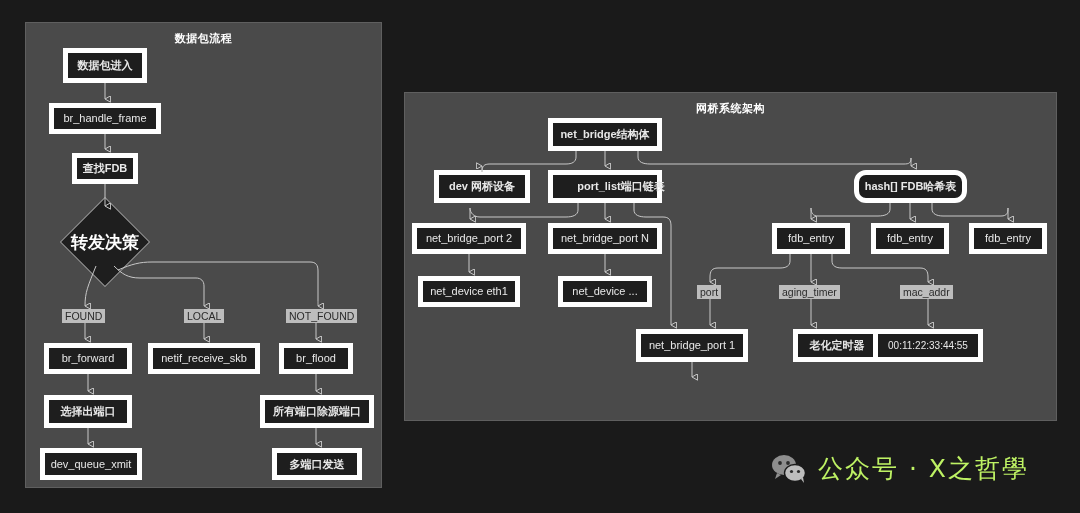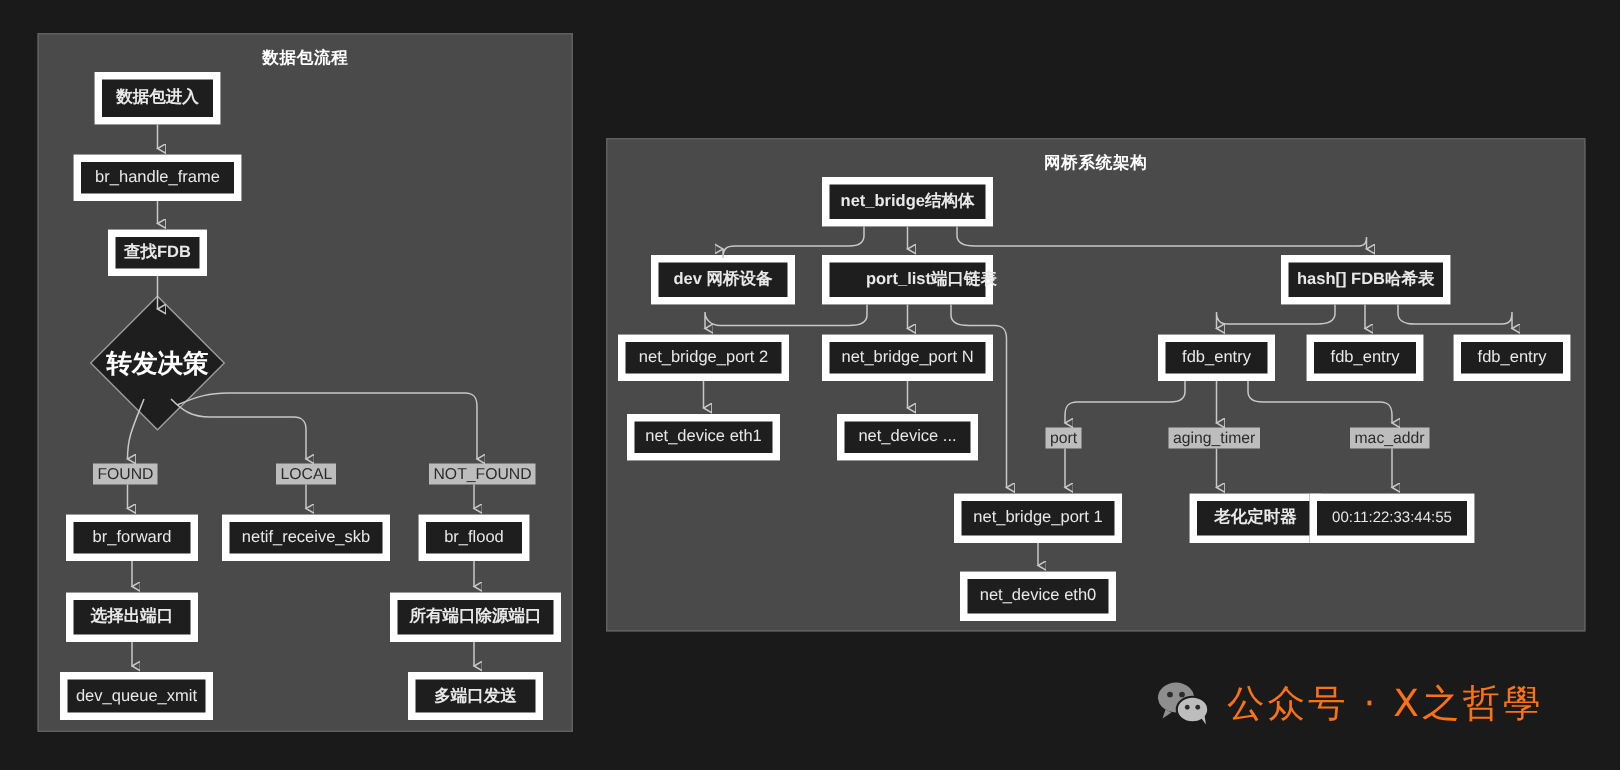--- a/index.html
+++ b/index.html
@@ -101,21 +101,21 @@
   .watermark {
     position: absolute;
     display: flex;
     align-items: center;
     gap: 10px;
     color: #8e8e8e;
   }
   .wm-text {
     font-size: 25px;
     letter-spacing: 2px;
-    color: #f97316;
+    color: #bef264;
     font-family: "DejaVu Sans", "Liberation Sans", sans-serif;
   }
   .wm-icon { width: 38px; height: 30px; position: relative; }
 </style>
 </head>
 <body>
 
 <div id="root">
 
   <div class="panel" style="left:25px; top:22px; width:357px; height:466px;">
@@ -154,21 +154,21 @@
   <div class="panel" style="left:404px; top:92px; width:653px; height:329px;">
     <div class="panel-title" style="top:8px;">网桥系统架构</div>
   </div>
 
   <div class="node cjk" style="left:548px; top:118px; width:114px; height:33px;">net_bridge结构体</div>
 
   <div class="node cjk" style="left:434px; top:170px; width:96px; height:33px;">dev 网桥设备</div>
 
   <div class="node cjk" style="left:548px; top:170px; width:114px; height:33px;padding-left:32px;">port_list端口链表</div>
 
-  <div class="node cjk" style="left:854px; top:170px; width:113px; height:33px;">hash[] FDB哈希表</div>
+  <div class="node cjk" style="left:854px; top:170px; width:113px; height:33px;border-radius:12px;">hash[] FDB哈希表</div>
 
   <div class="node" style="left:412px; top:223px; width:114px; height:31px;">net_bridge_port 2</div>
 
   <div class="node" style="left:548px; top:223px; width:114px; height:31px;">net_bridge_port N</div>
 
   <div class="node" style="left:772px; top:223px; width:78px; height:31px;">fdb_entry</div>
 
   <div class="node" style="left:871px; top:223px; width:78px; height:31px;">fdb_entry</div>
 
   <div class="node" style="left:969px; top:223px; width:78px; height:31px;">fdb_entry</div>
@@ -176,21 +176,20 @@
   <div class="node" style="left:418px; top:276px; width:102px; height:31px;">net_device eth1</div>
 
   <div class="node" style="left:558px; top:276px; width:94px; height:31px;">net_device ...</div>
 
   <div class="node" style="left:636px; top:329px; width:112px; height:33px;">net_bridge_port 1</div>
 
   <div class="node cjk" style="left:767px; top:329px; width:88px; height:33px;margin-left:26px;">老化定时器</div>
 
   <div class="node" style="left:873px; top:329px; width:110px; height:33px; font-size:10px;">00:11:22:33:44:55</div>
 
-  <div class="node" style="left:640px; top:381px; width:104px; height:33px;">net_device eth0</div>
 
   <div class="edge-label" style="left:697px; top:285px;">port</div>
   <div class="edge-label" style="left:779px; top:285px;">aging_timer</div>
   <div class="edge-label" style="left:900px; top:285px;">mac_addr</div>
 
   <svg class="edges" viewBox="0 0 1080 513">
     <defs>
       <marker id="ah" markerWidth="7" markerHeight="7" refX="3.2" refY="5.6" orient="auto" markerUnits="userSpaceOnUse">
         <path d="M0,0 L6.4,0 L3.2,5.6 z" fill="#c8c8c8" stroke="none"></path>
       </marker>

